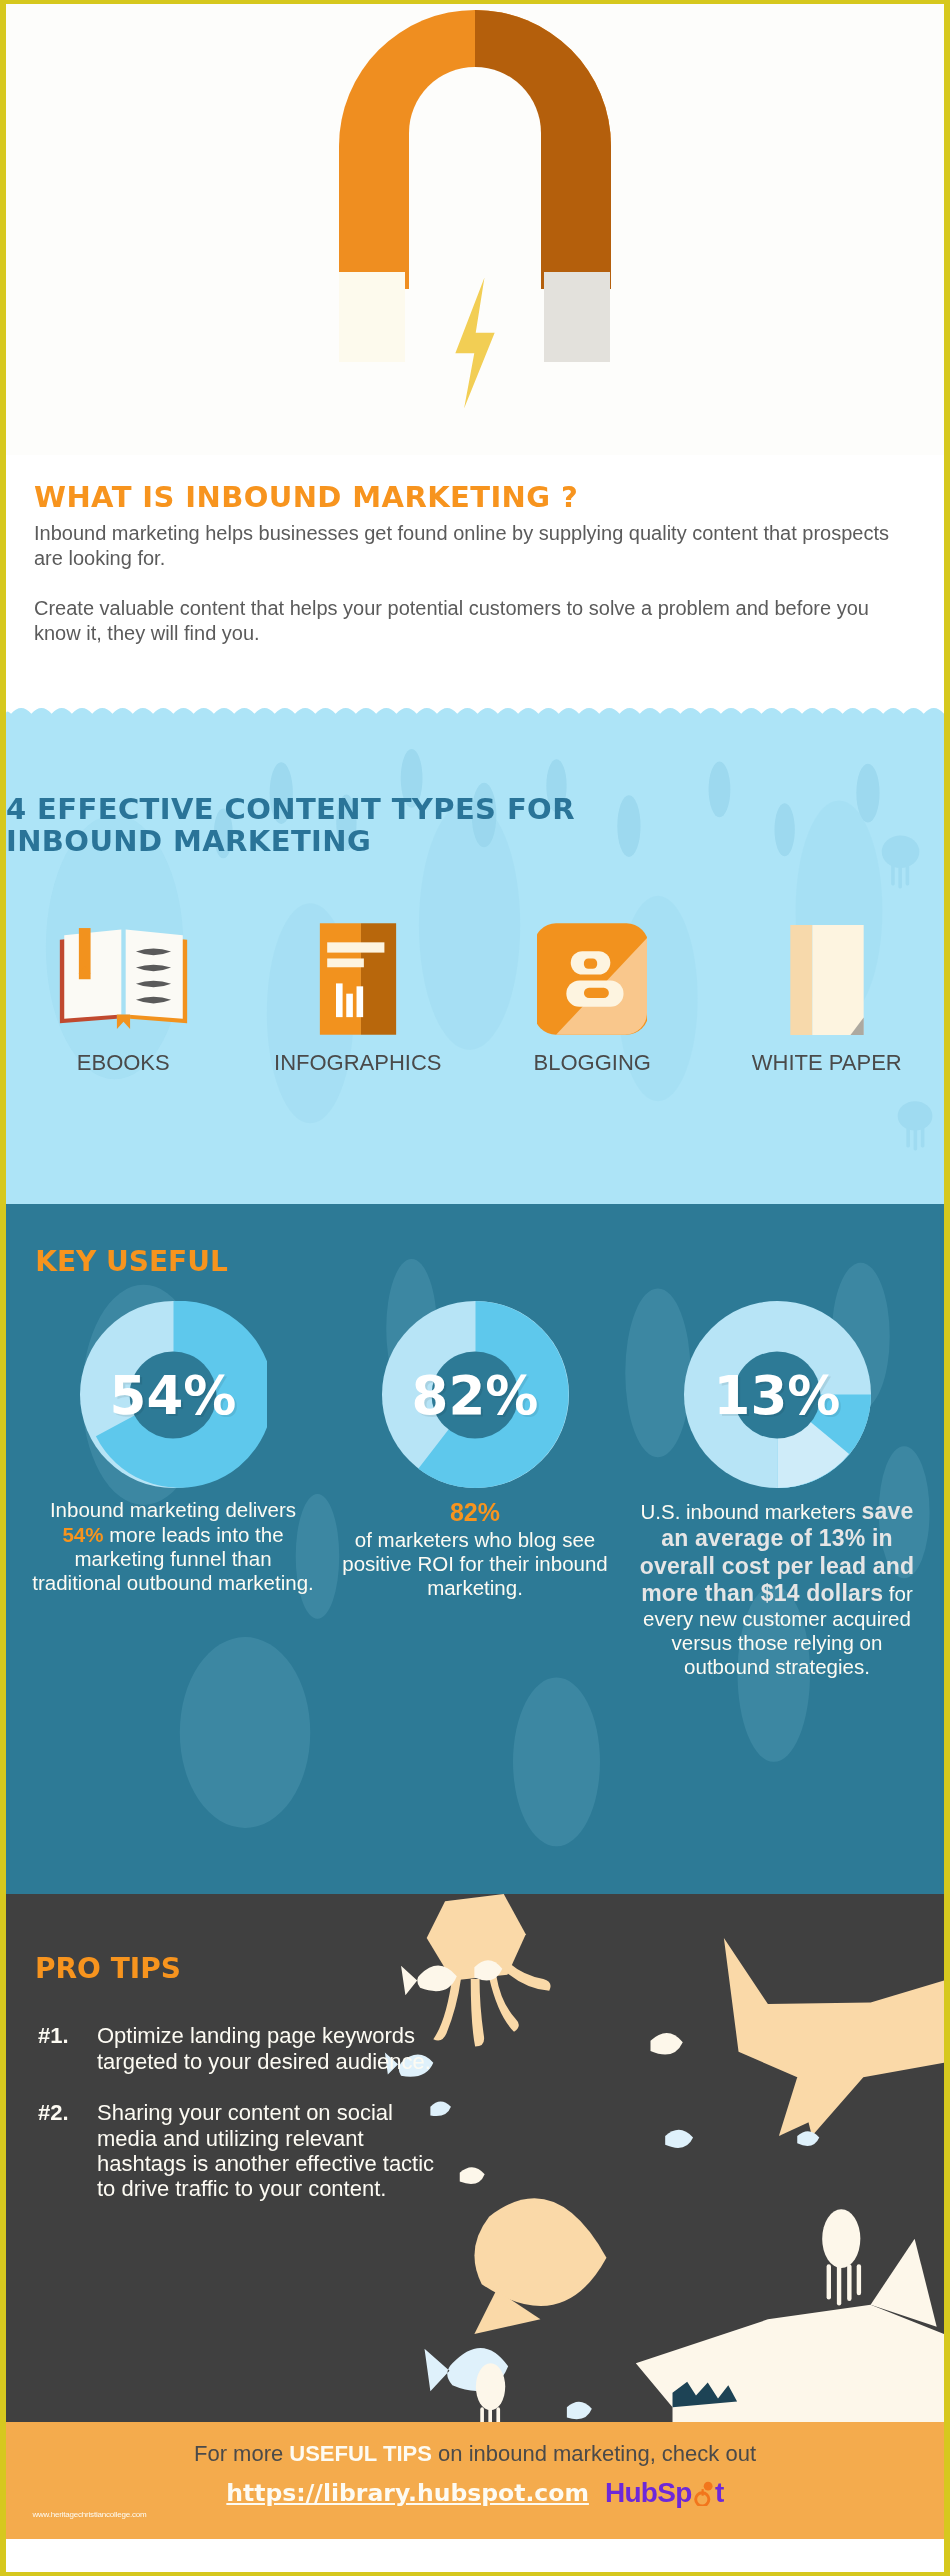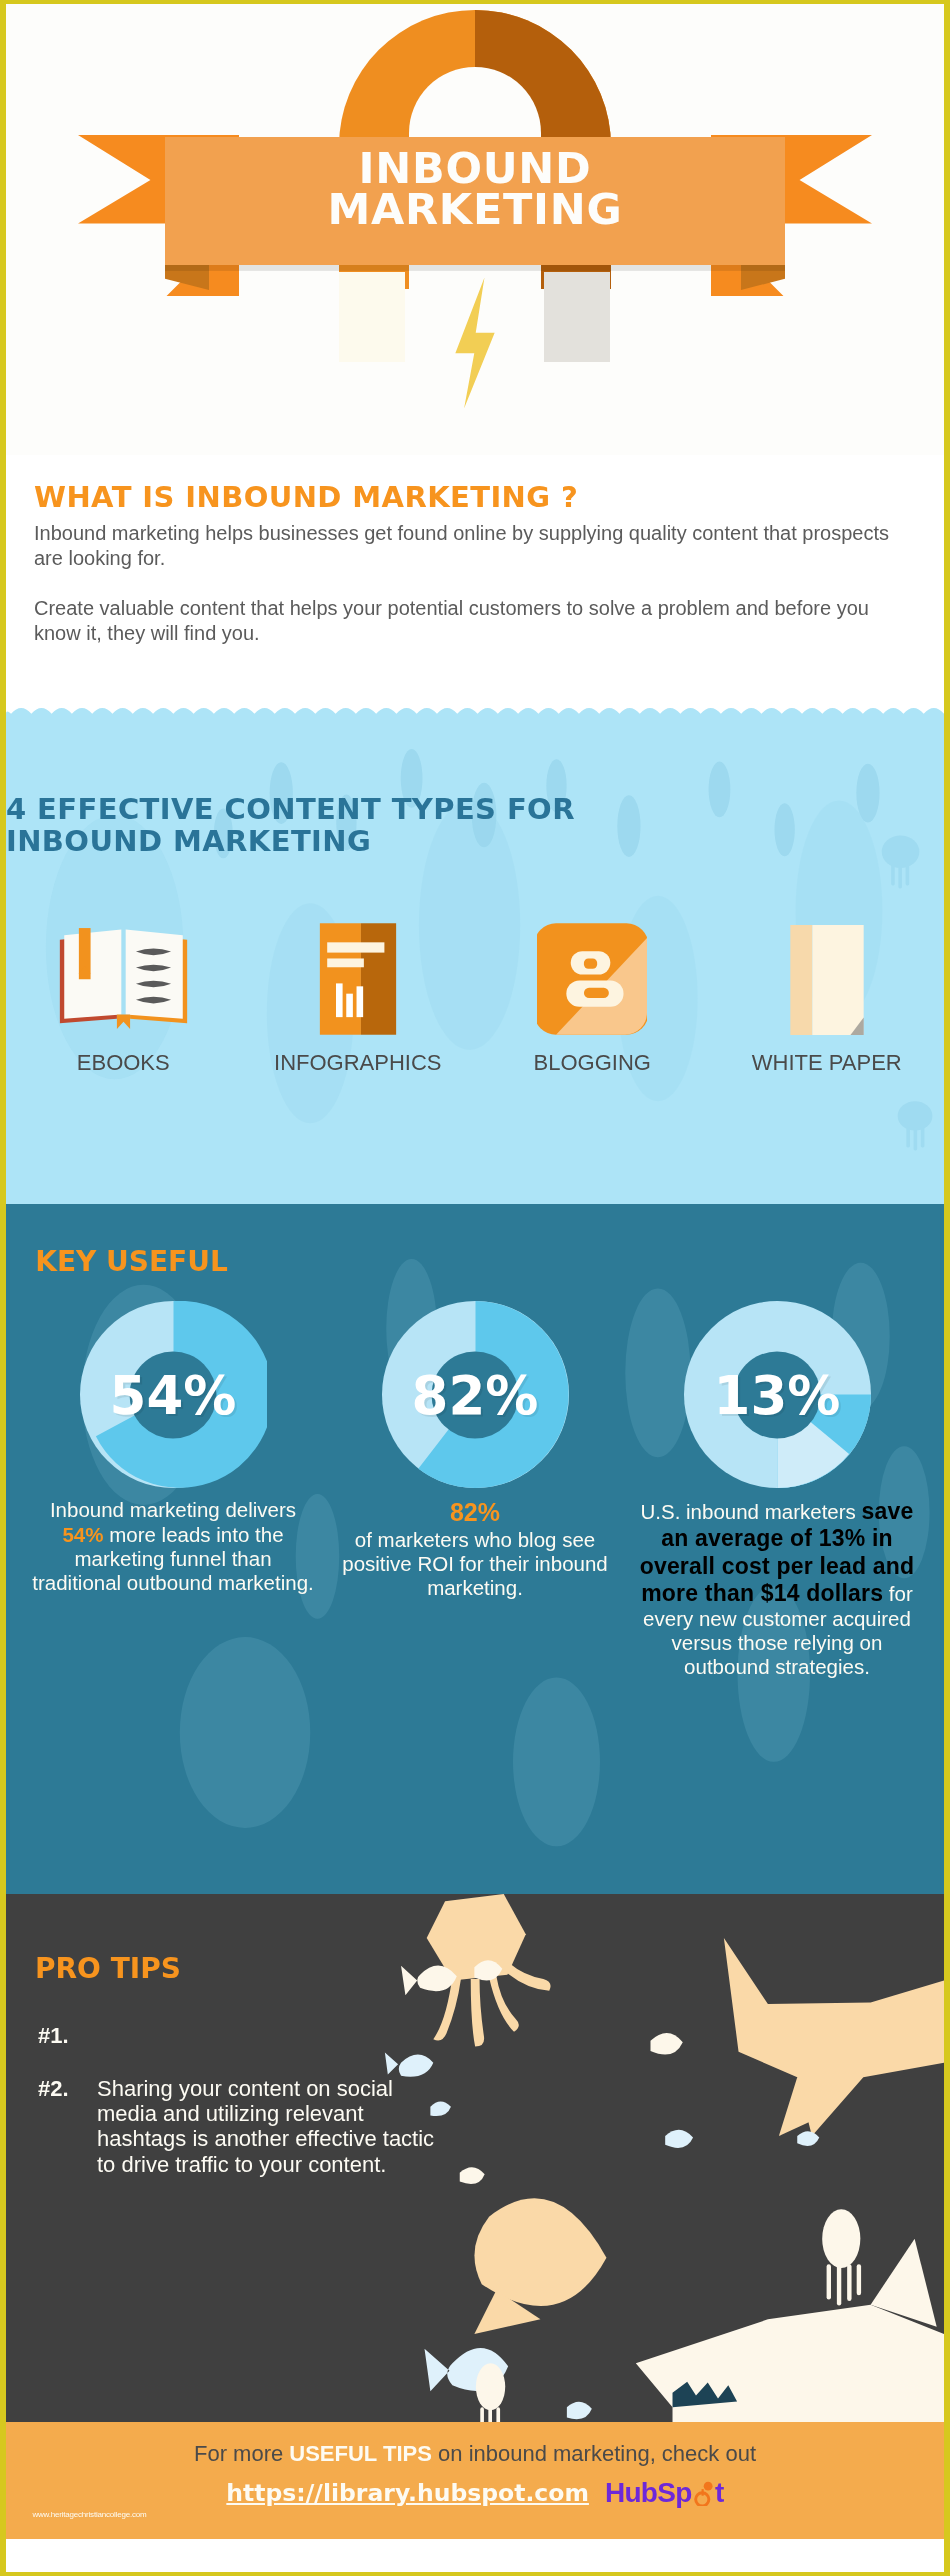--- a/index.html
+++ b/index.html
@@ -73,21 +73,21 @@
   .kb-col{flex:1;text-align:center;padding:0 8.8px;box-sizing:border-box;}
   .donut{width:187px;height:187px;margin:0 auto;position:relative;}
   .donut .hole{position:absolute;left:50%;top:50%;transform:translate(-50%,-50%);
       width:87px;height:87px;border-radius:50%;background:#2d7a96;}
   .donut .pct{position:absolute;left:0;right:0;top:50%;transform:translateY(-50%);
       color:#ffffff;font-size:53px;font-weight:700;font-family:"DejaVu Sans", sans-serif;
       text-shadow:2.2px 2.9px 0 rgba(0,0,0,0.08);z-index:4;}
   .kb-text{margin-top:10.3px;color:#fdfbf3;font-size:20.5px;line-height:1.18;
       font-family:"Liberation Sans", sans-serif;}
   .kb-text .hl{color:#f7941e;font-weight:700;}
-  .kb-text .big{color:#000000;font-weight:700;font-size:23px;letter-spacing:0.2px;}
+  .kb-text .big{color:#e5e5e5;font-weight:700;font-size:23px;letter-spacing:0.2px;}
 
   
   #protips{height:528px;background:#404040;}
   .pt-title{position:relative;z-index:5;color:#f7941e;font-size:28px;font-weight:700;
       padding:35px 0 0 29px;font-family:"DejaVu Sans", sans-serif;}
   .tips{position:relative;z-index:5;margin-top:38px;padding-left:32px;max-width:411px;}
   .tip{display:flex;margin-bottom:26.4px;}
   .tip .num{color:#fdfbf3;font-weight:700;font-size:22px;min-width:59px;
       font-family:"Liberation Sans", sans-serif;}
   .tip .txt{color:#fdfbf3;font-size:22px;line-height:1.15;
@@ -118,32 +118,20 @@
       <div class="m-hole"></div>
       <div class="m-leg-l"></div>
         <div class="m-leg-lcap"></div>
       <div class="m-leg-r"></div>
         <div class="m-leg-rcap"></div>
     </div>
     <svg class="bolt" viewBox="0 0 70 180">
       <polygon points="48,0 8,104 34,104 20,180 62,76 36,76" fill="#f2ce54"></polygon>
     </svg>
 
-    <div class="ribbon-wrap">
-      <div class="rb-left"></div>
-      <div class="rb-right"></div>
-      <div class="rb-fold-l"></div>
-      <div class="rb-fold-r"></div>
-      <div class="rb-center">
-        <div class="hero-title">
-          <span>INBOUND</span>
-          <span>MARKETING</span>
-        </div>
-      </div>
-    </div>
   </section>
 
   <section class="sec" id="whatis">
     <h2 class="h-orange">WHAT IS INBOUND MARKETING ?</h2>
     <p class="body-text">Inbound marketing helps businesses get found online by supplying quality content that prospects are looking for.</p>
     <p class="body-text">Create valuable content that helps your potential customers to solve a problem and before you know it, they will find you.</p>
   </section>
 
   <section class="sec" id="ocean">
     <svg class="waves" viewBox="0 0 1295 26" preserveAspectRatio="none">
@@ -381,20 +369,21 @@
       <g fill="#fdf7ea">
         <path d="M240,740 q22,-18 40,4 q-12,24 -42,10 z"></path>
       </g>
     </svg>
 
     <h2 class="pt-title">PRO TIPS</h2>
 
     <div class="tips">
       <div class="tip">
         <div class="num">#1.</div>
+        <div class="txt">Optimize landing page keywords targeted to your desired audience.</div>
       </div>
       <div class="tip">
         <div class="num">#2.</div>
         <div class="txt">Sharing your content on social media and utilizing relevant hashtags is another effective tactic to drive traffic to your content.</div>
       </div>
     </div>
   </section>
 
   <section class="sec" id="footer">
     <div class="ft-line1">

